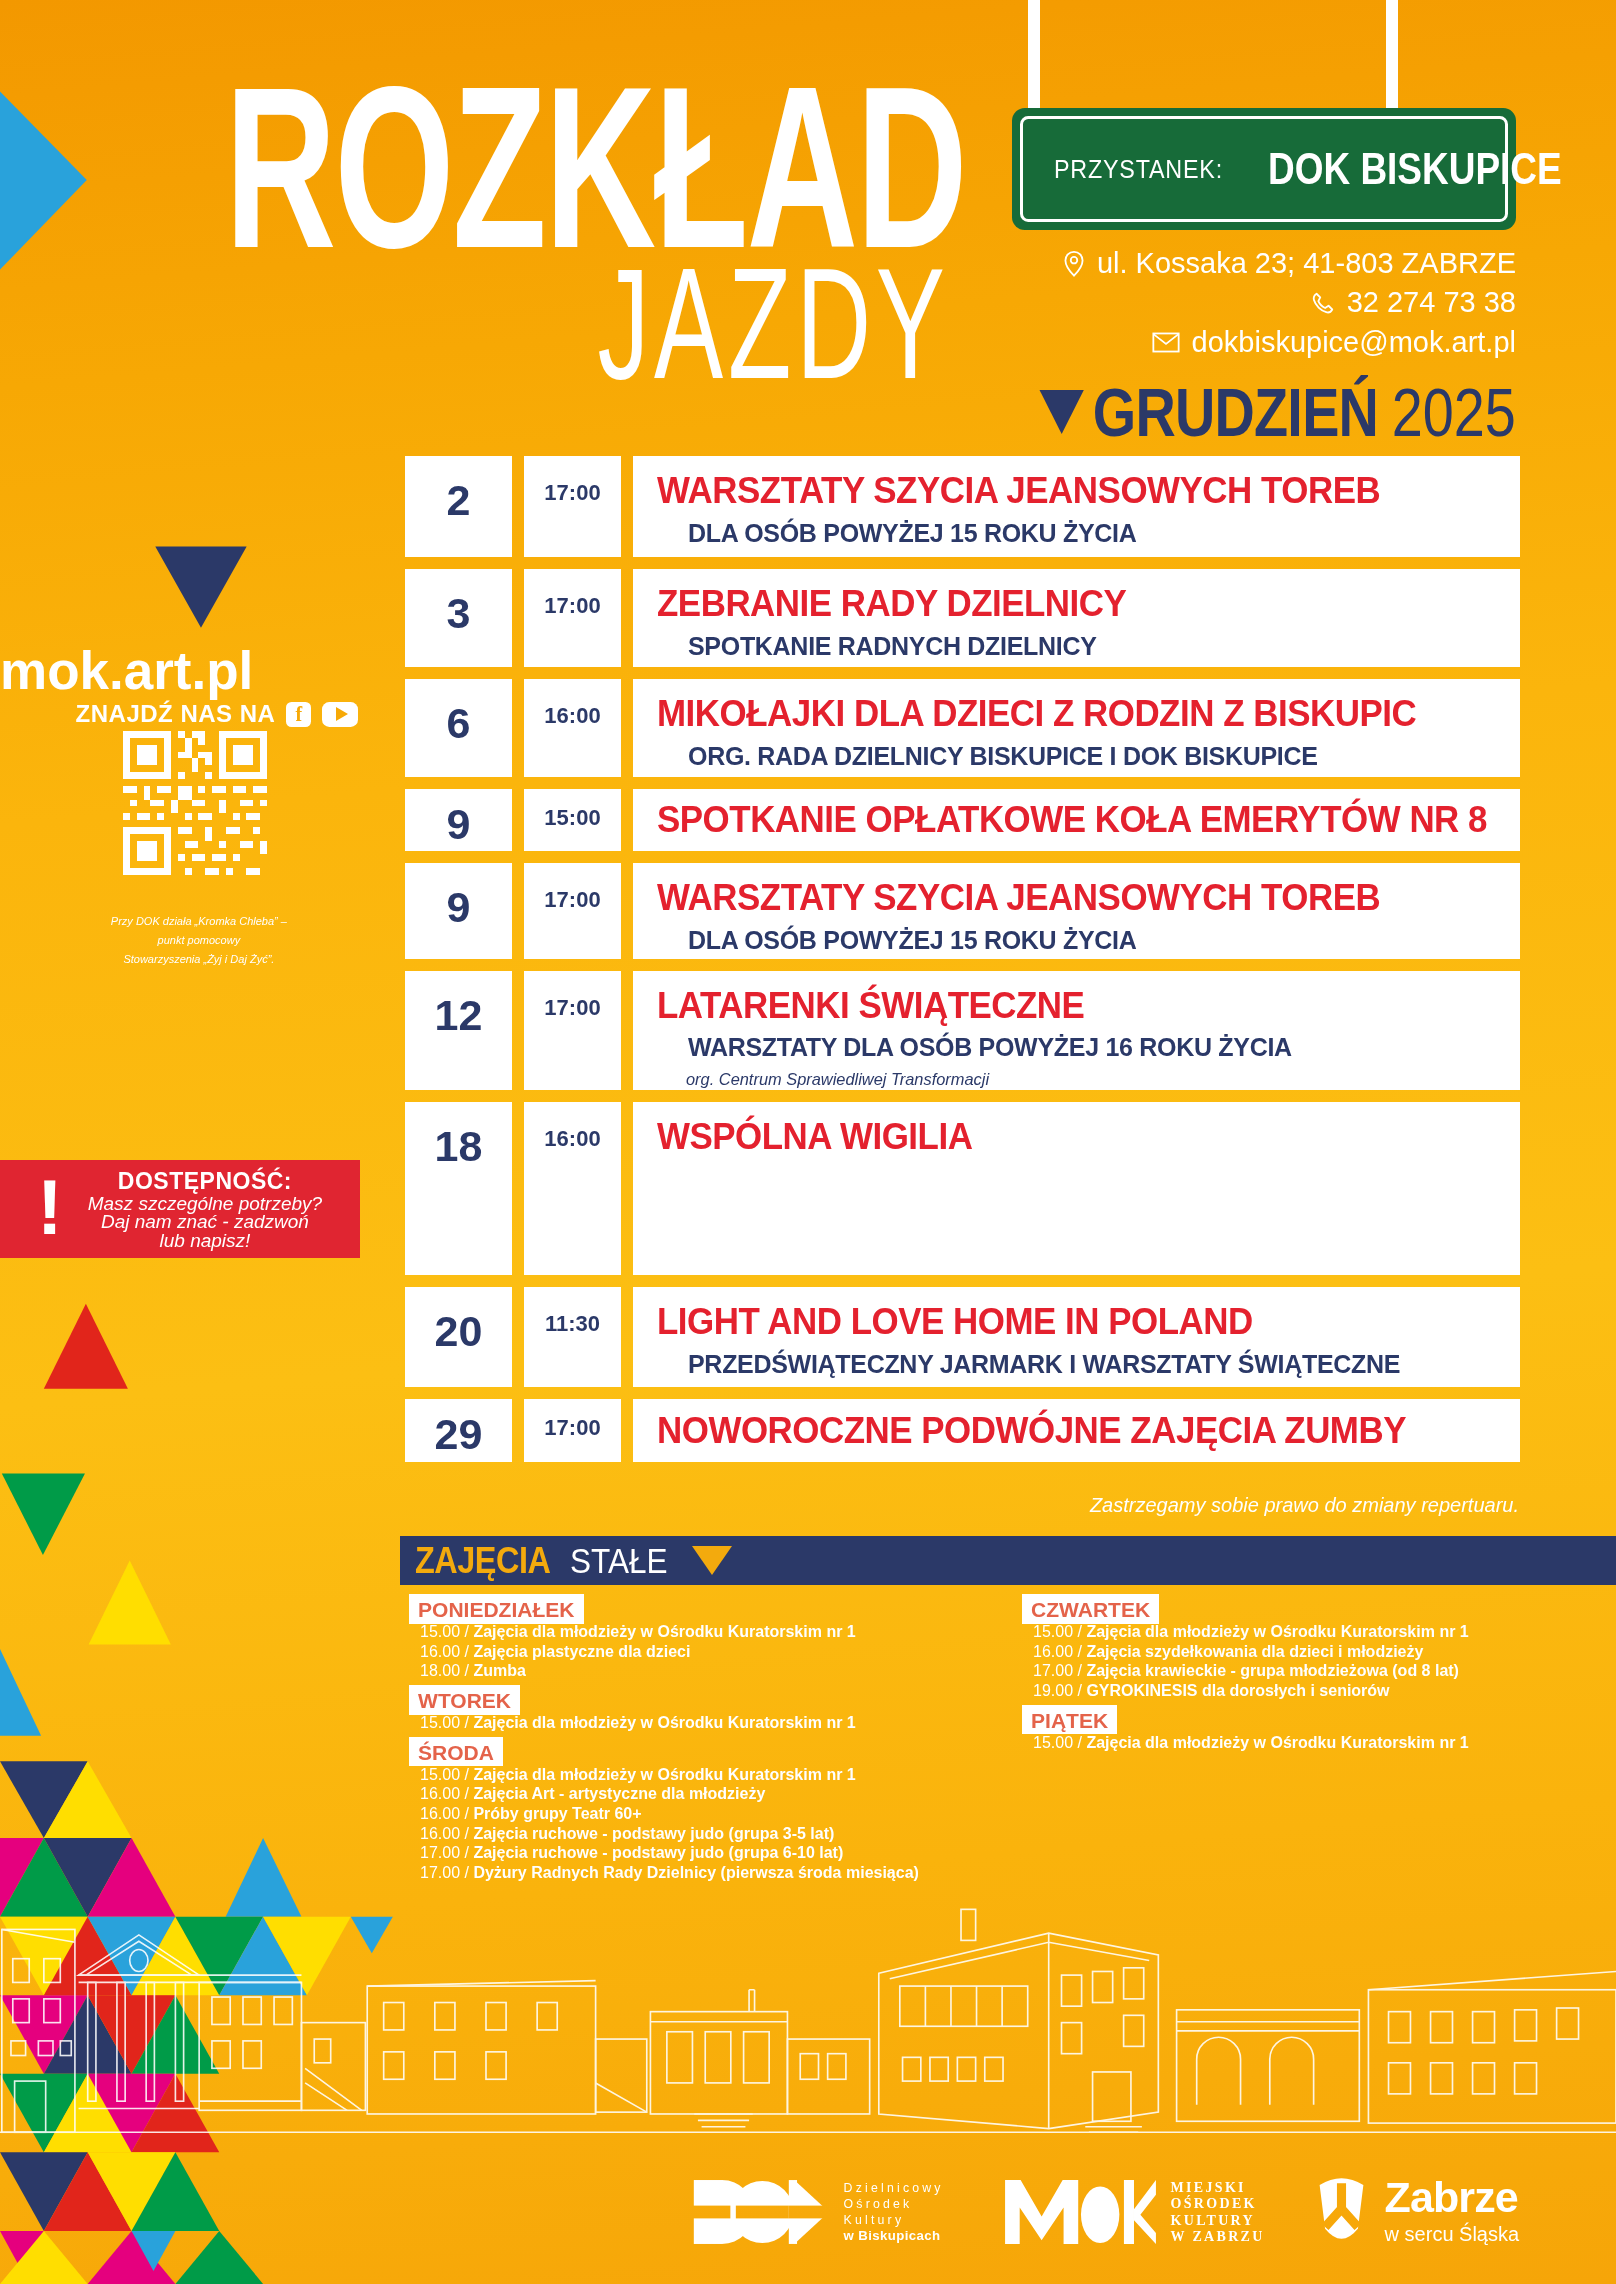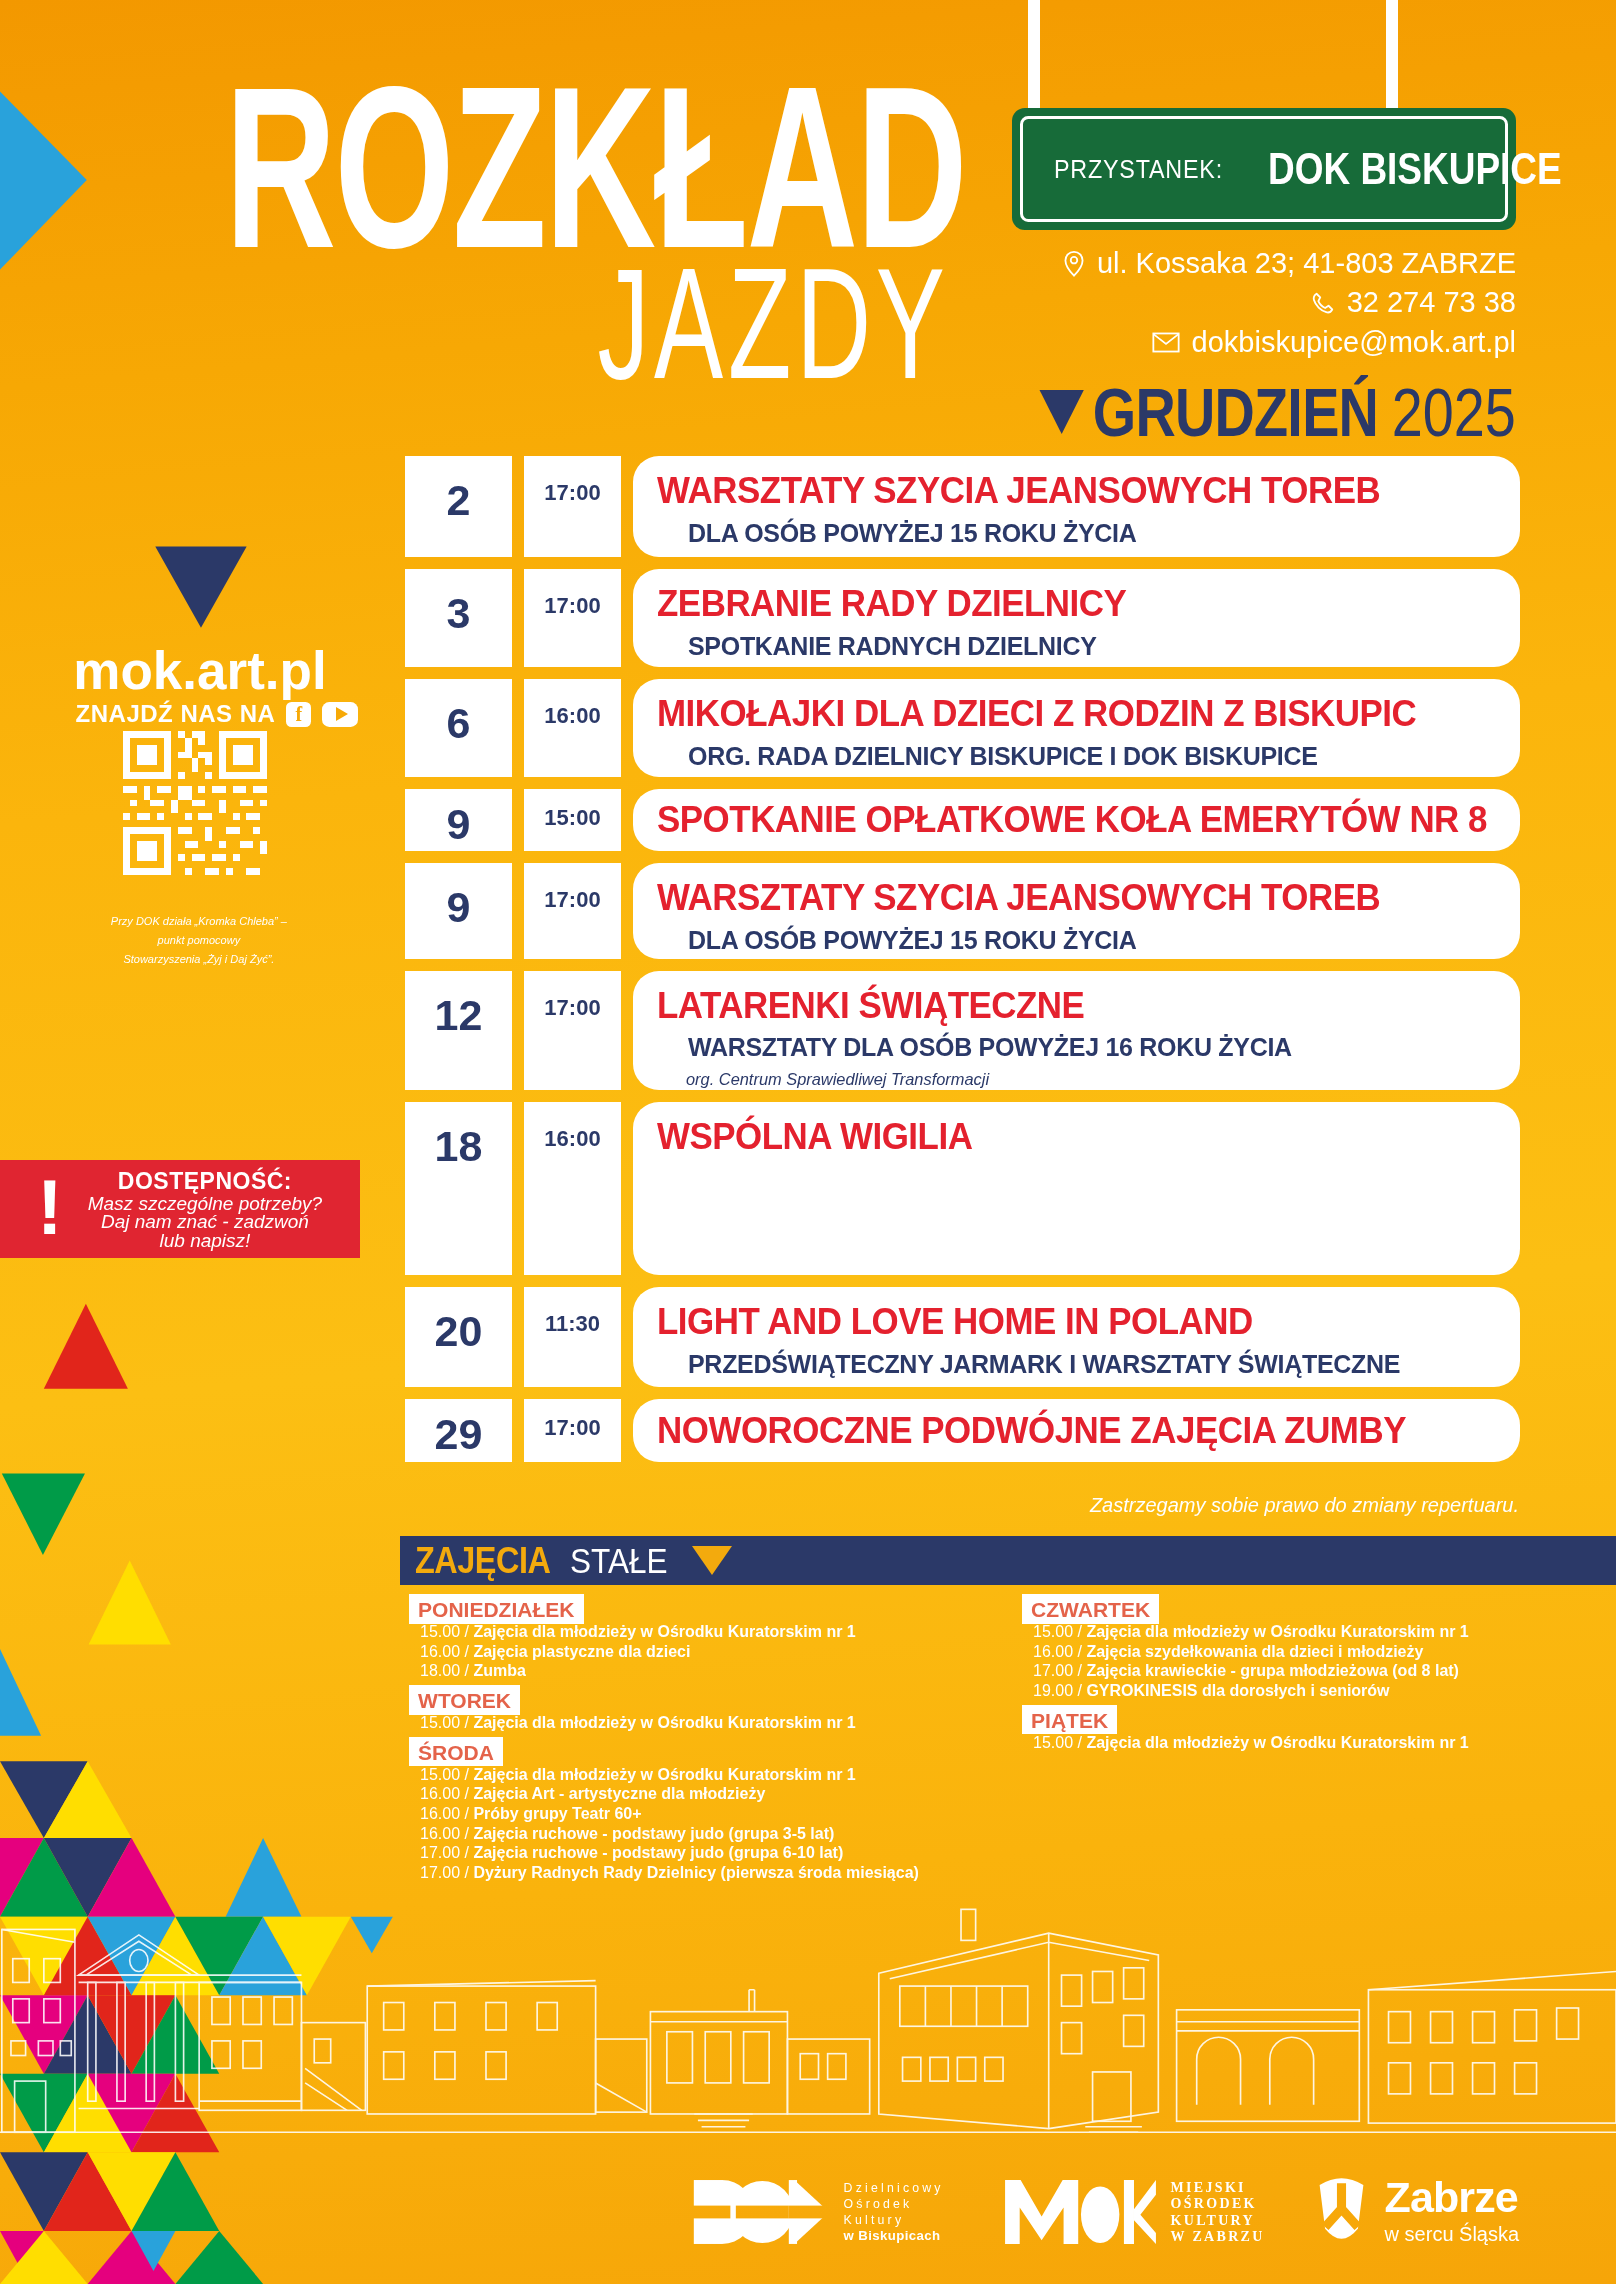--- a/index.html
+++ b/index.html
@@ -24,21 +24,21 @@
   .sign-value{color:#fff;font-size:44px;font-weight:800;letter-spacing:0;transform:scaleX(.84);transform-origin:0 50%;}
   .contact{right:100px;top:247px;display:flex;flex-direction:column;gap:6.4px;align-items:flex-end;color:#fff;}
   .contact-line{display:flex;align-items:center;gap:12px;font-size:29px;font-weight:400;}
   .month-row{right:100px;top:373px;display:flex;align-items:center;gap:11px;color:var(--navy,#2B3968);
     transform:scaleX(.82);transform-origin:100% 50%;white-space:nowrap;}
   .month-tri{width:0;height:0;border-left:27.4px solid transparent;border-right:27.4px solid transparent;
     border-top:44px solid var(--navy,#2B3968);}
   .month-name{font-size:68px;font-weight:800;letter-spacing:-0.9px;}
   .month-year{font-size:68px;font-weight:400;margin-left:5.5px;}
   
-  .website{left:0;top:640px;width:400px;text-align:center;color:#fff;font-size:53px;font-weight:700;}
+  .website{left:0;top:640px;width:400px;text-align:left;color:#fff;font-size:53px;font-weight:700;}
   .social-row{left:17px;top:700px;width:400px;display:flex;justify-content:center;align-items:center;gap:11px;}
   .social-label{color:#fff;font-size:24px;font-weight:700;letter-spacing:0.5px;}
   .fb-icon{width:25px;height:25px;background:#fff;border-radius:5.5px;display:flex;align-items:center;justify-content:center;
     color:#F7A906;font-size:20px;font-weight:700;font-family:"Liberation Serif",serif;}
   .yt-icon{width:36px;height:25px;background:#fff;border-radius:7.3px;display:flex;align-items:center;justify-content:center;}
   .yt-tri{width:0;height:0;border-left:12px solid #F7A906;border-top:7.3px solid transparent;border-bottom:7.3px solid transparent;margin-left:2.7px;}
   .qr{left:123px;top:731px;}
   .side-note{left:16.4px;top:912px;width:365px;text-align:center;color:#fff;font-style:italic;
     font-size:11px;line-height:19px;font-weight:400;}
   .access-box{left:0;top:1160px;width:360px;height:98px;background:var(--boxred,#E02531);
@@ -46,21 +46,21 @@
   .access-mark{color:#fff;font-size:77px;font-weight:800;line-height:.9;margin-top:-3.7px;}
   .access-text{flex:1;text-align:center;color:#fff;padding-right:12.8px;}
   .access-title{font-size:23px;font-weight:700;letter-spacing:0.5px;}
   .access-line{font-size:19px;font-style:italic;line-height:18.3px;}
   
   .table{left:405px;top:456px;width:1115px;display:flex;flex-direction:column;gap:12px;}
   .trow{display:flex;gap:12px;}
   .tcell{background:#fff;overflow:hidden;box-sizing:border-box;}
   .c-day{width:107px;text-align:center;padding-top:20px;color:var(--navy,#2B3968);font-size:43px;font-weight:700;}
   .c-time{width:97px;text-align:center;padding-top:24px;color:var(--navy,#2B3968);font-size:22px;font-weight:700;}
-  .c-body{flex:1;padding:16.4px 27.4px 9.1px 24px;border-radius:26px;}
+  .c-body{flex:1;padding:16.4px 27.4px 9.1px 24px;}
   .ev-title{color:var(--red,#E4212E);font-size:36px;font-weight:800;line-height:1.05;letter-spacing:-0.5px;transform:scaleX(.97);transform-origin:0 0;white-space:nowrap;}
   .ev-sub{color:var(--navy,#2B3968);font-size:25px;font-weight:700;margin:8.2px 0 0 31px;line-height:30px;letter-spacing:-0.3px;}
   .ev-note{color:var(--navy,#2B3968);font-size:16.4px;font-style:italic;font-weight:400;margin:7.3px 0 0 29px;}
   .r1{height:101px}.r2{height:98px}.r3{height:98px}.r4{height:62px}.r5{height:96px}
   .r6{height:119px}.r7{height:173px}.r8{height:100px}.r9{height:63px}
   .rc .c-body{display:flex;align-items:center;padding-top:0;padding-bottom:0;}
   .rc .c-day{padding-top:11px}.rc .c-time{padding-top:16.4px}
   .r7 .ev-sub{font-size:19px;line-height:21px;margin-top:9.1px;white-space:pre-line;}
   .r6 .ev-sub{margin-top:7.3px;}
   .disclaimer{right:97px;top:1494px;color:#fff;font-size:20px;font-style:italic;}

